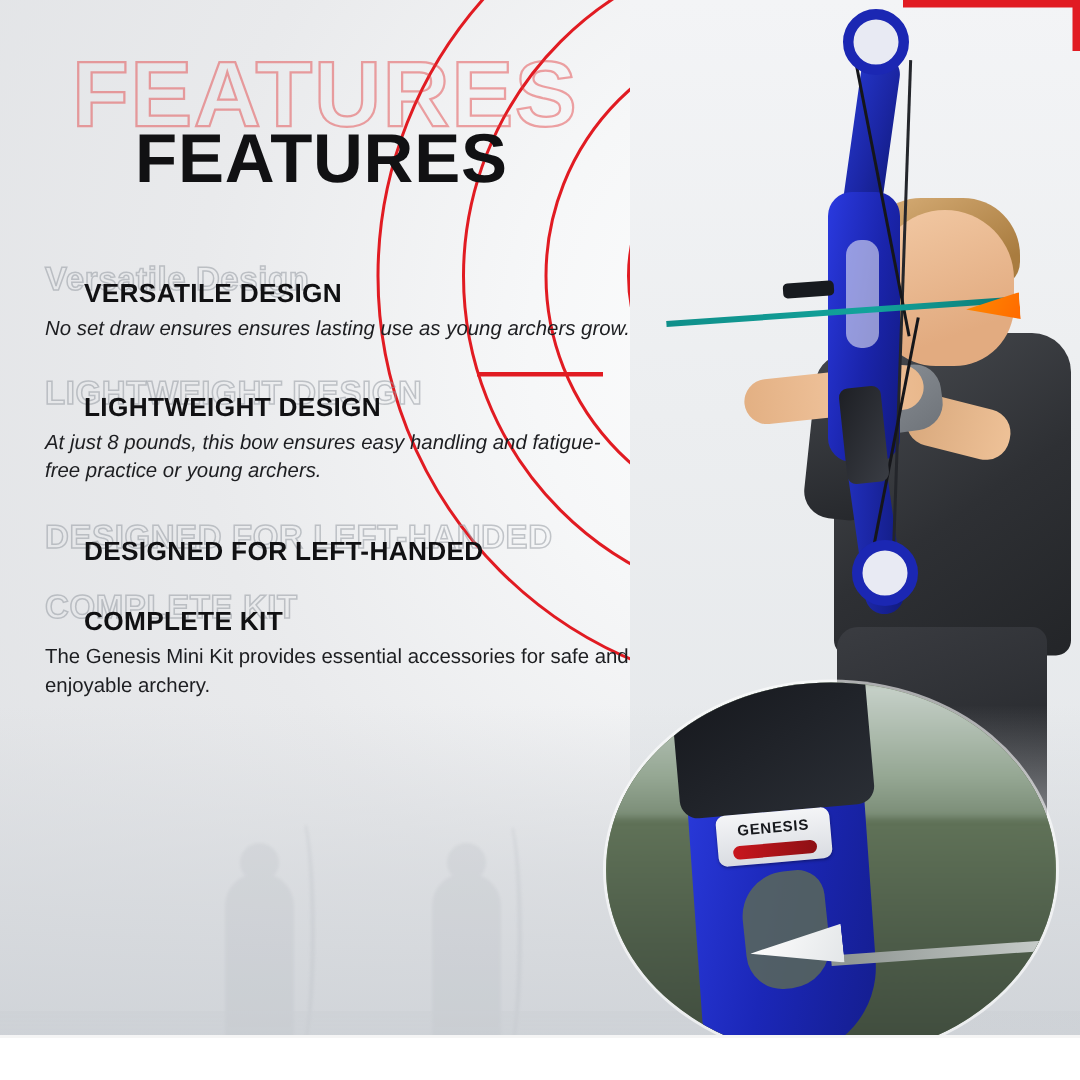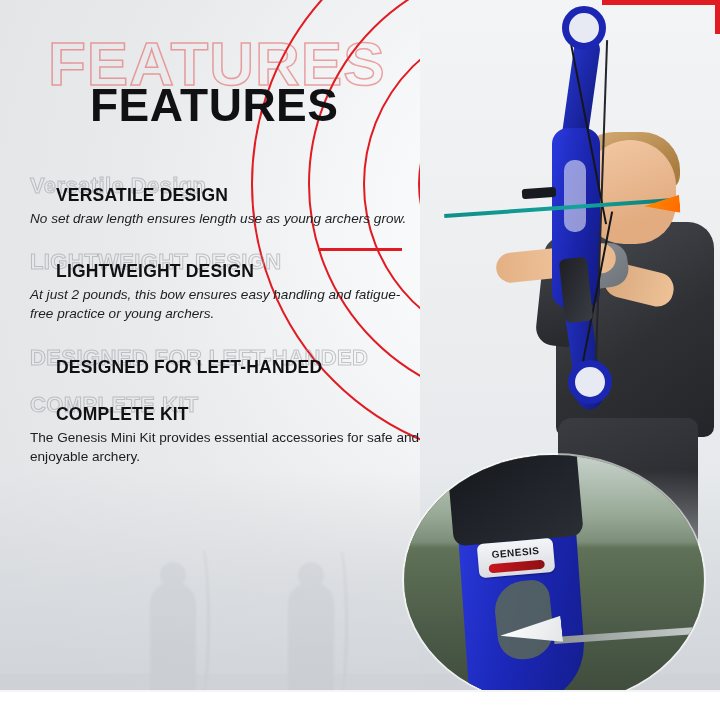--- a/index.html
+++ b/index.html
@@ -560,27 +560,27 @@
   <div class="ghost-title">FEATURES</div>
   <div class="main-title">FEATURES</div>
 
   <div class="accent-tick"></div>
 
   <div class="features">
 
     <div class="feature f1">
       <div class="ghost">Versatile Design</div>
       <h3 class="heading">VERSATILE DESIGN</h3>
-      <p class="body">No set draw length ensures length use as young archers grow.</p>
+      <p class="body">No set draw ensures ensures lasting use as young archers grow.</p>
     </div>
 
     <div class="feature f2">
       <div class="ghost">LIGHTWEIGHT DESIGN</div>
       <h3 class="heading">LIGHTWEIGHT DESIGN</h3>
-      <p class="body">At just 2 pounds, this bow ensures easy handling and fatigue-free practice or young archers.</p>
+      <p class="body">At just 8 pounds, this bow ensures easy handling and fatigue-free practice or young archers.</p>
     </div>
 
     <div class="feature f3">
       <div class="ghost">DESIGNED FOR LEFT-HANDED</div>
       <h3 class="heading">DESIGNED FOR LEFT-HANDED</h3>
     </div>
 
     <div class="feature plain">
       <div class="ghost">COMPLETE KIT</div>
       <h3 class="heading">COMPLETE KIT</h3>

